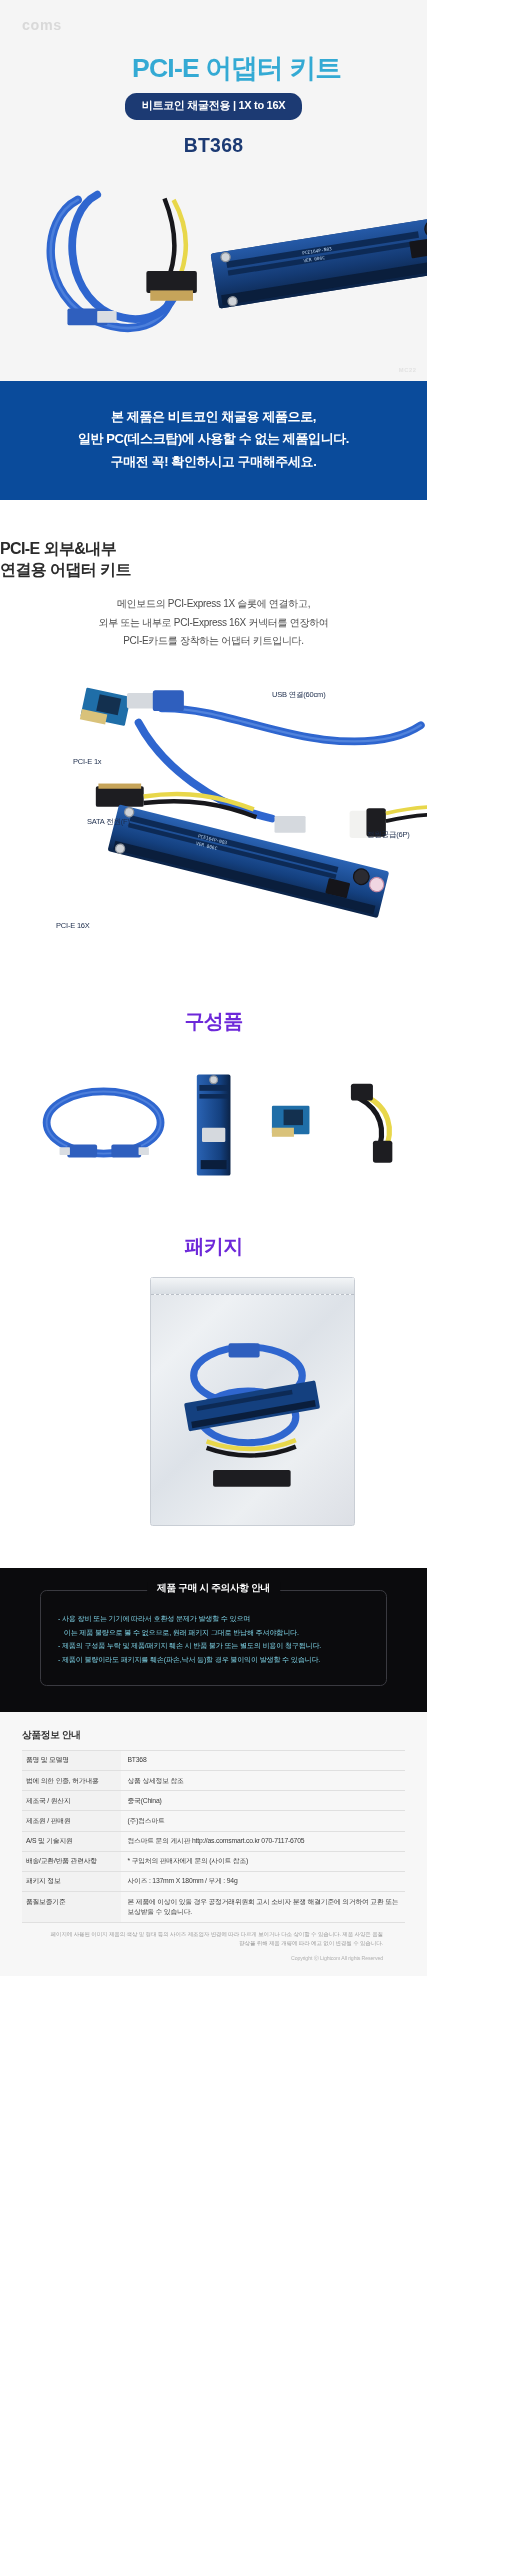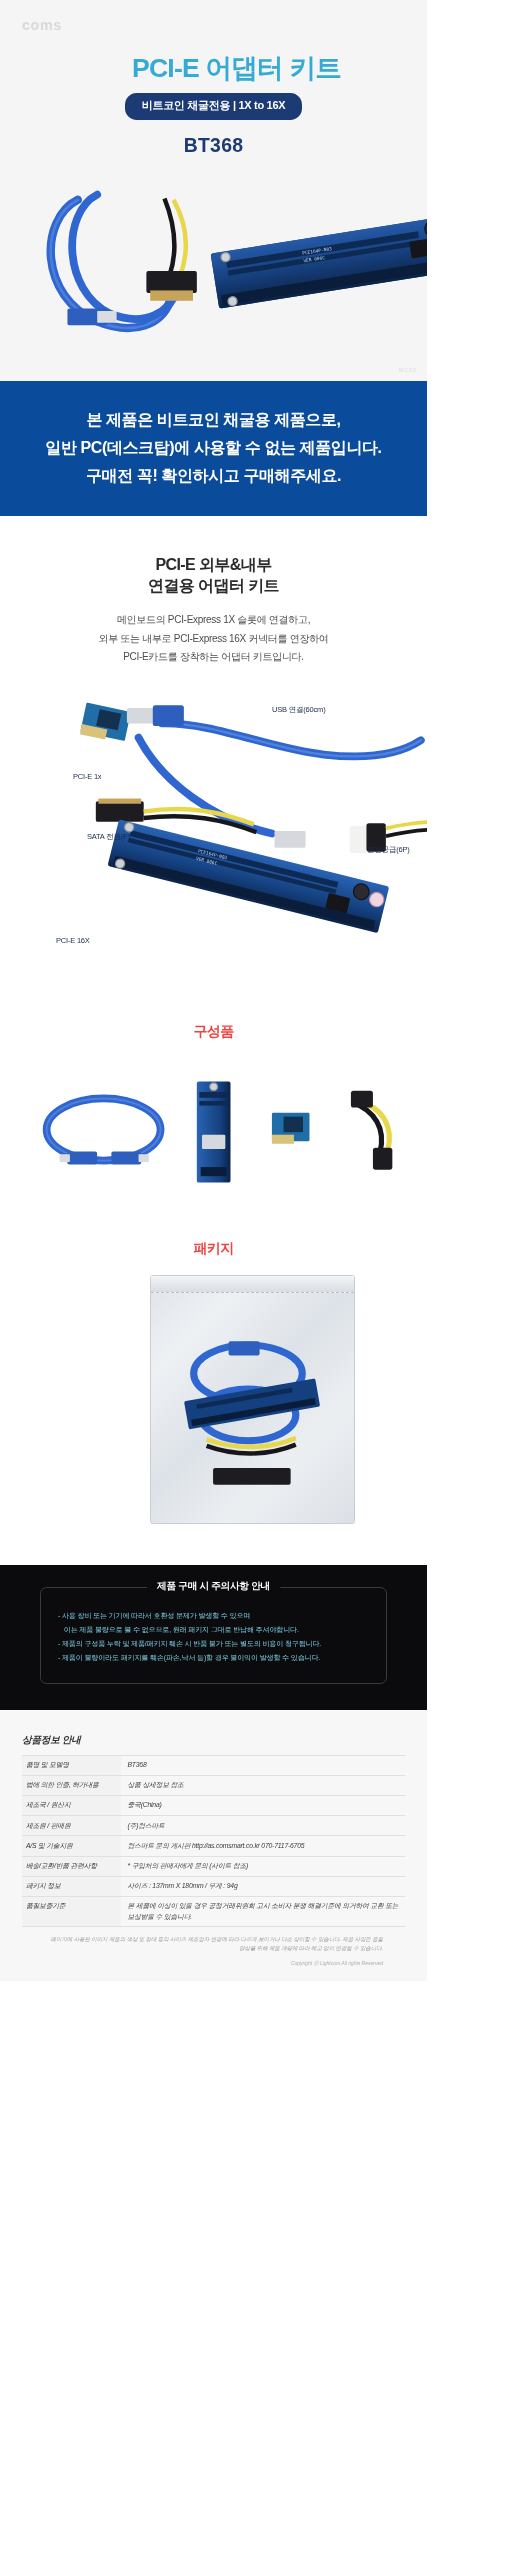--- a/index.html
+++ b/index.html
@@ -72,50 +72,49 @@
   }
 
   
   .notice {
     background:#0a4b9b;
     color:#ffffff;
     text-align:center;
     padding:24.6px 13px 26px;
   }
   .notice p {
-    font-size:16px;
+    font-size:13px;
     font-weight:bold;
     letter-spacing:-0.4px;
     line-height:1.75;
   }
 
   
   .sec { background:#ffffff; }
   .sec-heading {
-    text-align:center;
     font-size:16px;
     font-weight:bold;
     color:#2b2b2b;
     letter-spacing:-0.6px;
     line-height:1.35;
     padding-top:38px;
   }
   .sec-desc {
     text-align:center;
     font-size:10px;
     color:#4c4c4c;
     letter-spacing:-0.3px;
     line-height:1.85;
     margin-top:14.3px;
   }
   .sec-title-plain {
     text-align:center;
-    font-size:14px;
-    font-weight:bold;
-    color:#ef4444;
+    font-size:20px;
+    font-weight:bold;
+    color:#6d28d9;
     letter-spacing:-0.6px;
     padding-top:34px;
     padding-bottom:2.6px;
   }
 
   
   .diagram {
     position:relative;
     height:311px;
     background:#ffffff;
@@ -186,22 +185,21 @@
     color:#7fd4e8;
     font-size:7.1px;
     letter-spacing:-0.2px;
     line-height:1.95;
   }
   .caution-list li.indent { padding-left:5.8px; }
 
   
   .info {
     background:#f7f7f7;
-    padding:24px 22px 0;
-    font-style:italic;
+    padding:17px 22px 0;
   }
   .info-title {
     font-size:9.7px;
     font-weight:bold;
     color:#333;
     letter-spacing:-0.3px;
     padding-bottom:7.8px;
   }
   table.spec {
     width:100%;

